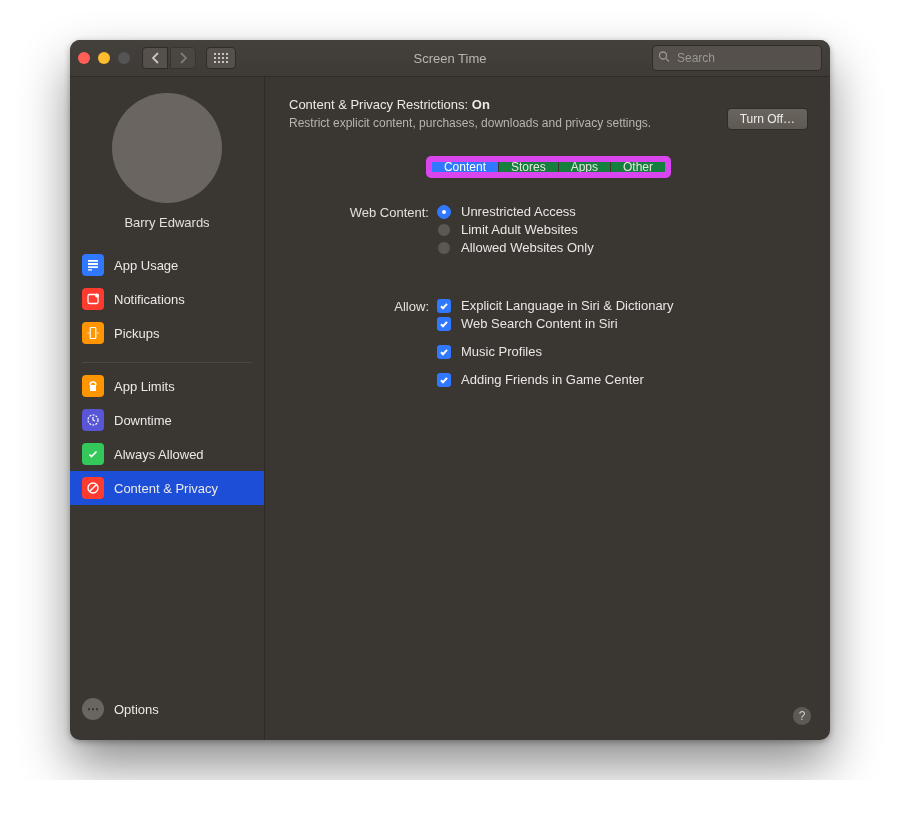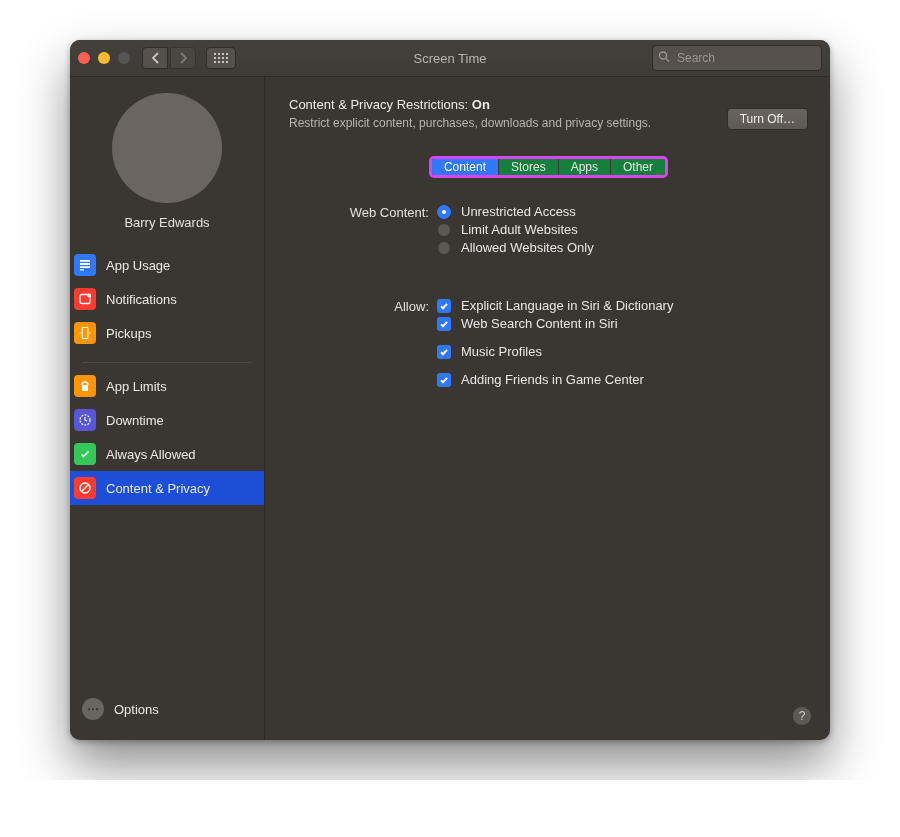--- a/index.html
+++ b/index.html
@@ -116,21 +116,21 @@
     color: #e3e0dc;
     font-size: 13px;
     margin-bottom: 18px;
   }
   .sb-section { padding: 0 0 6px; }
   .sb-divider { height: 1px; background: #4c4742; margin: 6px 12px; }
 
   .sb-item {
     display: flex; align-items: center;
     gap: 10px;
-    padding: 6px 4px;
+    padding: 6px 12px;
     cursor: default;
   }
   .sb-item.selected { background: #1d4ed8; }
   .sb-item-label { color: #ece9e5; font-size: 13px; }
 
   .sb-icon {
     width: 22px; height: 22px; border-radius: 4px;
     display: flex; align-items: center; justify-content: center;
     flex-shrink: 0;
   }
@@ -174,21 +174,21 @@
     border: 1px solid #2e2b28;
     border-radius: 4px;
     color: #efece8;
     font-size: 12px;
     display: flex; align-items: center;
   }
 
   .seg-control {
     margin: 26px auto 26px;
     display: flex;
-    border: 3px solid #d946ef;
+    border: 6px solid #d946ef;
     border-radius: 5px;
     overflow: hidden;
     width: max-content;
     height: 22px;
   }
   .seg {
     padding: 0 12px;
     font-size: 12px;
     display: flex; align-items: center;
     background: #15803d;

